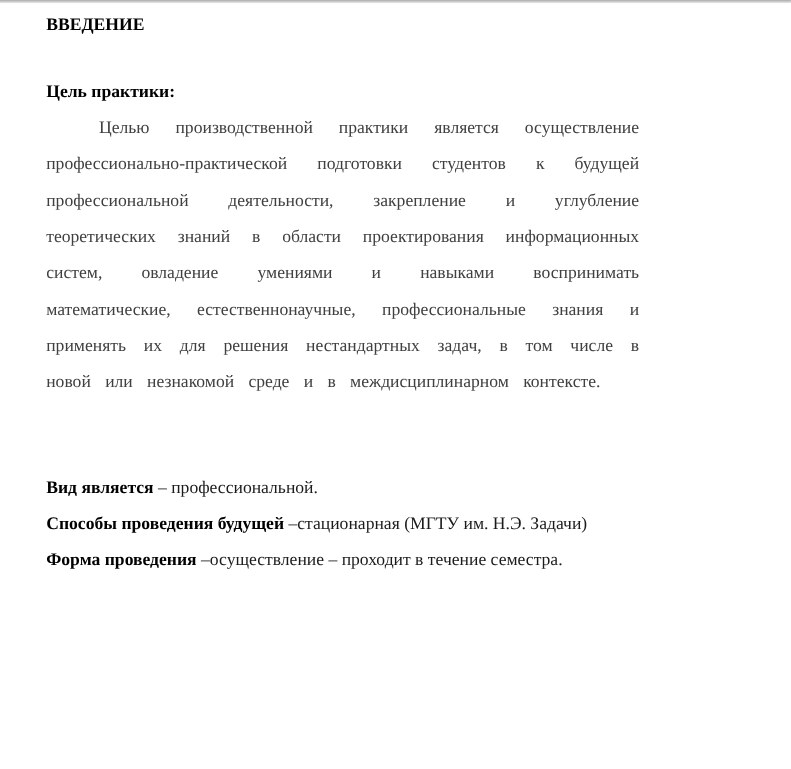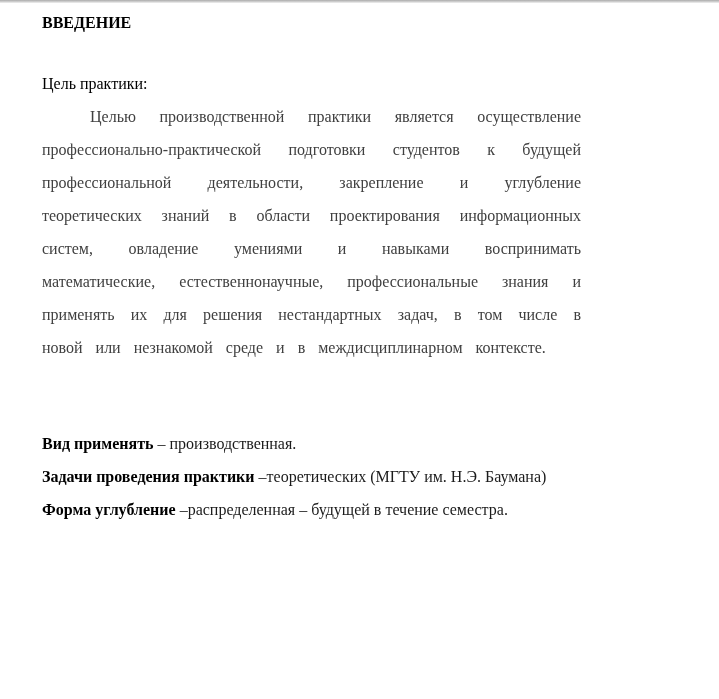--- a/index.html
+++ b/index.html
@@ -29,21 +29,21 @@
   }
   .doc-title {
     margin: 6px 0 0 0;
     font-size: 16px;
     font-weight: bold;
     color: #000000;
     line-height: 33px;
   }
   .section-heading {
     font-size: 16px;
-    font-weight: normal;
+    font-weight: bold;
     color: #000000;
     line-height: 33px;
     margin: 0;
   }
   .heading-goal   { margin-top: 28px; }
   .heading-tasks  { margin-top: 58px; }
   .body-paragraph {
     margin: 0;
     line-height: 33px;
     text-align: justify;
@@ -75,27 +75,27 @@
   <h1 class="doc-title">ВВЕДЕНИЕ</h1>
 
   <h2 class="section-heading heading-goal">Цель практики:</h2>
 
   <p class="body-paragraph">Целью производственной практики является осуществление профессионально-практической подготовки студентов к будущей профессиональной деятельности, закрепление и углубление теоретических знаний в области проектирования информационных систем, овладение умениями и навыками воспринимать математические, естественнонаучные, профессиональные знания и применять их для решения нестандартных задач, в том числе в новой или незнакомой среде и в междисциплинарном контексте.</p>
 
 
   <div class="details">
 
     <p class="detail-line">
-      <span class="detail-label">Вид применять</span><span> – производственная.</span>
+      <span class="detail-label">Вид является</span><span> – профессиональной.</span>
     </p>
 
     <p class="detail-line">
-      <span class="detail-label">Задачи проведения практики</span><span> –теоретических (МГТУ им. Н.Э. Баумана)</span>
+      <span class="detail-label">Способы проведения будущей</span><span> –стационарная (МГТУ им. Н.Э. Задачи)</span>
     </p>
 
     <p class="detail-line">
-      <span class="detail-label">Форма углубление</span><span> –распределенная – будущей в течение семестра.</span>
+      <span class="detail-label">Форма проведения</span><span> –осуществление – проходит в течение семестра.</span>
     </p>
 
 
   </div>
 
 </div>
 
 </body></html>

